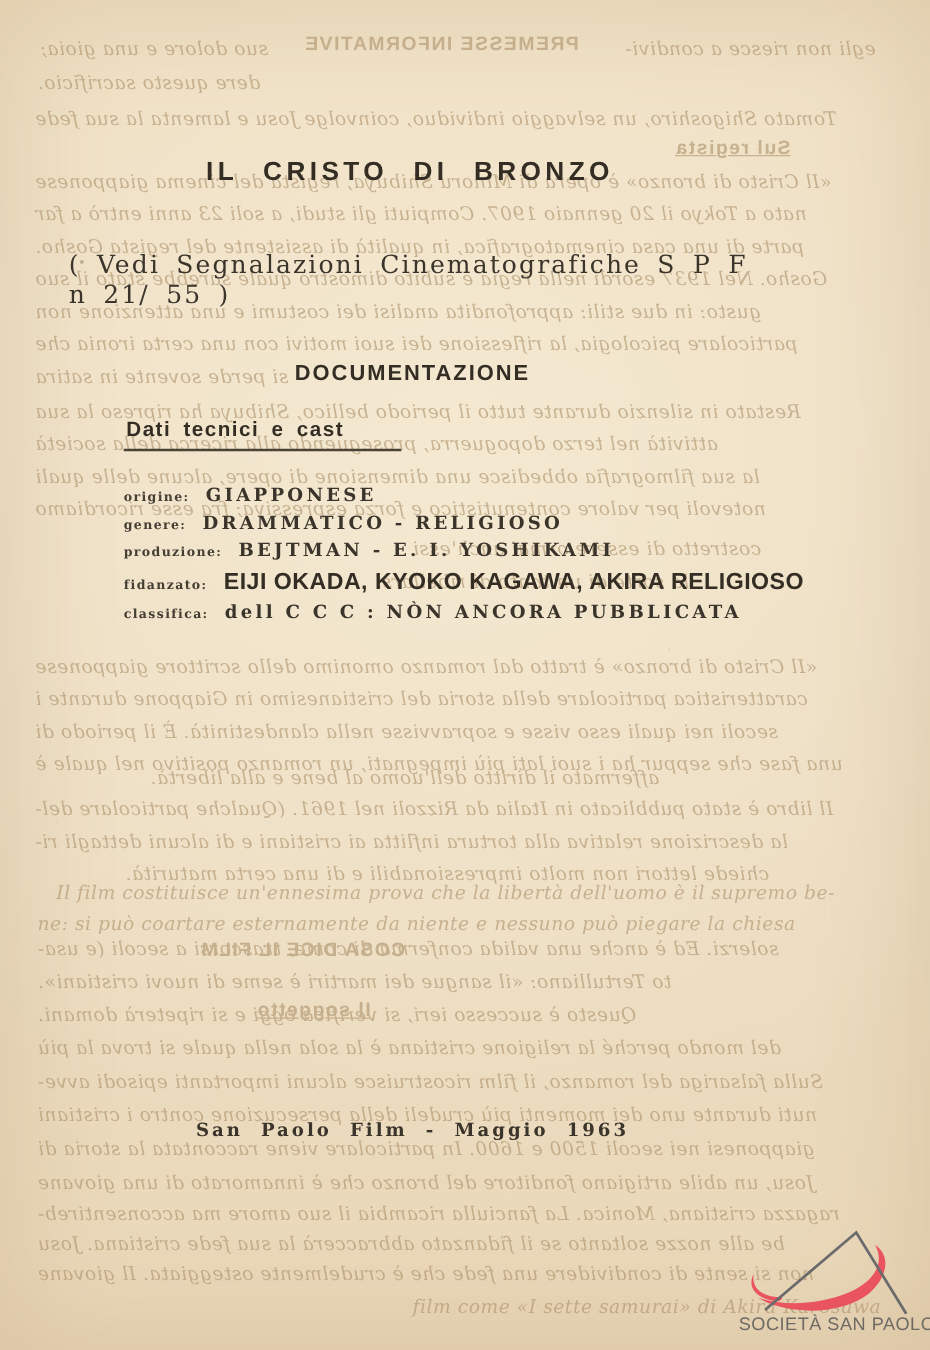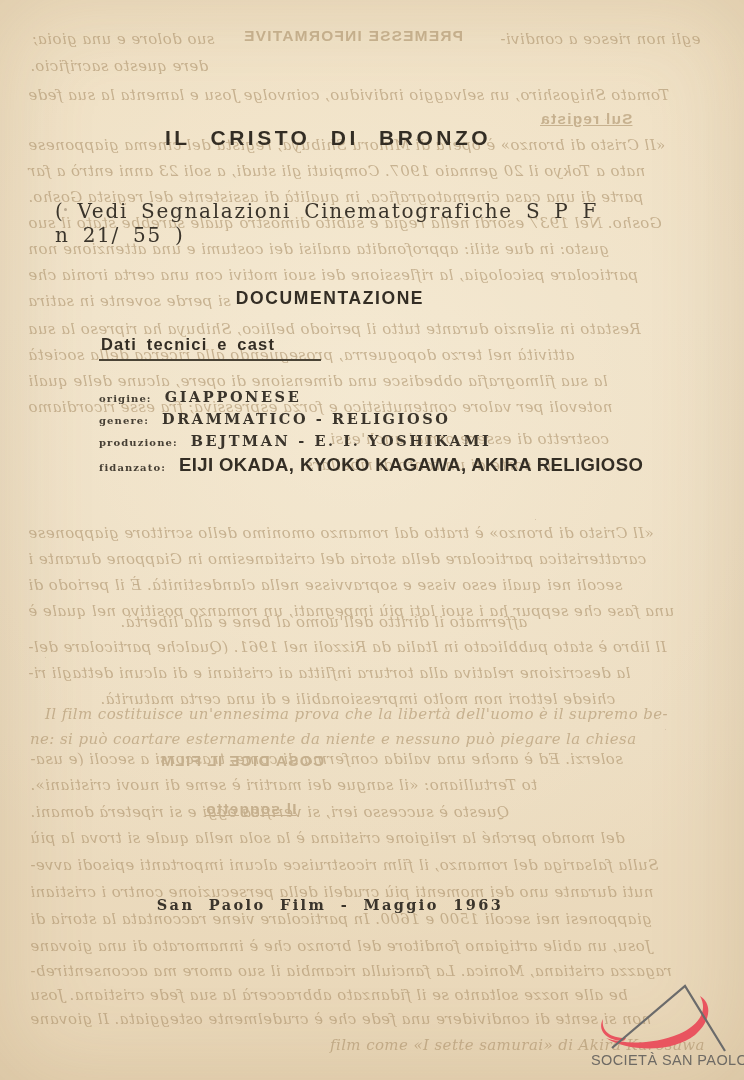--- a/index.html
+++ b/index.html
@@ -128,20 +128,24 @@
           <span class="credit-value">DRAMMATICO - RELIGIOSO</span>
         </div>
         <div class="credit-row">
           <span class="credit-label">produzione:</span>
           <span class="credit-value">BEJTMAN - E. I. YOSHIKAMI</span>
         </div>
         <div class="credit-row">
           <span class="credit-label">fidanzato:</span>
           <span class="credit-value big">EIJI OKADA, KYOKO KAGAWA, AKIRA RELIGIOSO</span>
         </div>
+        <div class="credit-row">
+          <span class="credit-label">classifica:</span>
+          <span class="credit-value">dell C C C : NÒN ANCORA PUBBLICATA</span>
+        </div>
       </div>
     <div class="imprint">San Paolo Film - Maggio 1963</div>
   </div>
 
   <div class="logo">
     <svg viewBox="0 0 152 92" width="152" height="92">
       <path id="logo-swoosh" d="M18,60 C40,74 84,75 107,57 C121,45 126,27 112,18 C120,32 112,47 91,56 C67,66 37,67 18,60 Z" fill="#e9545f"></path>
       <path id="logo-comma" d="M34,63 C18,62 9,52 15,41 C13,53 22,60 38,60 C37,62 36,63 34,63 Z" fill="#e9545f"></path>
       <polyline id="logo-triangle" points="24,70 97,8 137,73" fill="none" stroke="#6b6b6b" stroke-width="2.2"></polyline>
     </svg>

